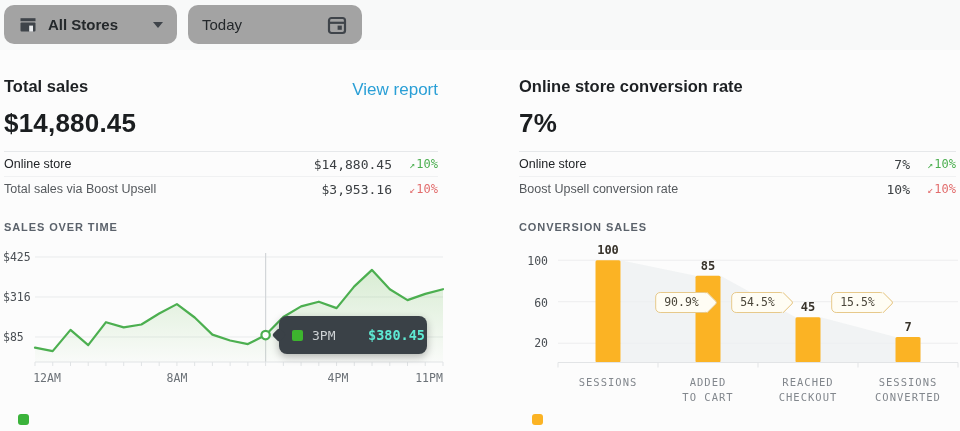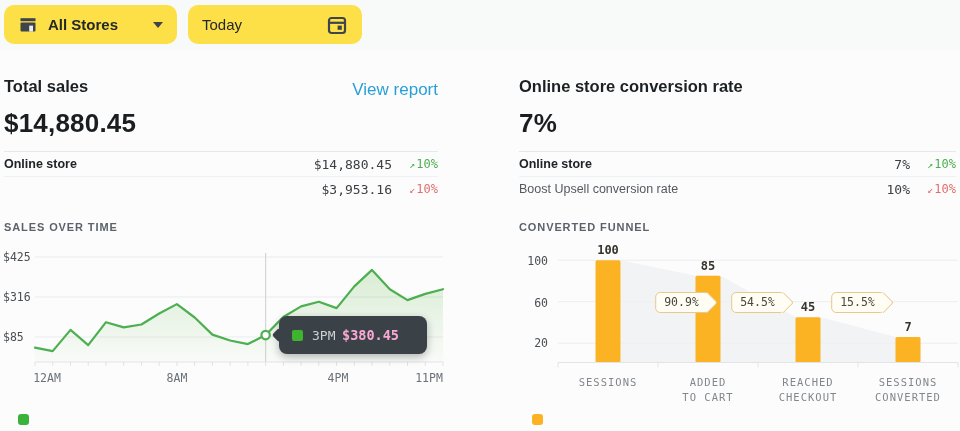--- a/index.html
+++ b/index.html
@@ -7,21 +7,21 @@
     width:960px;height:431px;overflow:hidden;
     background:#fcfcfc;color:#202326;
     font-family:"Liberation Sans", sans-serif;
     -webkit-font-smoothing:antialiased;
   }
   .stage{position:relative;width:960px;height:431px;}
   .topstrip{position:absolute;left:0;top:0;width:960px;height:50px;background:#f8f9f9;}
 
   
   .topbar-btn{
-    position:absolute;top:5px;height:39px;background:#fde047;border:none;border-radius:10px;
+    position:absolute;top:5px;height:39px;background:#a3a3a3;border:none;border-radius:10px;
     display:flex;align-items:center;padding:0 14px;font-size:15px;color:#24282b;cursor:pointer;
     font-family:"Liberation Sans",sans-serif;box-sizing:border-box;
   }
   .btn-store{left:4px;width:173px;font-weight:700;gap:10px;}
   .btn-date{left:188px;width:174px;font-weight:400;align-items:center;}
   .chevron-down{width:0;height:0;border-left:5px solid transparent;border-right:5px solid transparent;
     border-top:6px solid #3f444a;margin-left:auto;}
   .cal-wrap{margin-left:auto;display:flex;align-items:center;}
 
   
@@ -34,21 +34,21 @@
   .bv-left{left:4px;top:108px;}
   .bv-right{left:519px;top:108px;}
 
   
   .stat-rows{position:absolute;top:151px;}
   .rows-left{left:4px;width:434px;}
   .rows-right{left:519px;width:437px;}
   .stat-row{height:24px;display:flex;align-items:center;border-top:1px solid #e6e8ea;font-size:12.5px;}
   .stat-row + .stat-row{border-top-color:#f0f1f2;}
   .stat-label{color:#55595d;}
-  .stat-label.bold{font-weight:700;color:#212427;}
+  .stat-label.bold{font-weight:400;color:#212427;}
   .stat-value{margin-left:auto;font-family:"DejaVu Sans Mono","Liberation Mono",monospace;
     font-size:13px;color:#3c4043;}
   .delta{width:46px;text-align:right;font-family:"DejaVu Sans Mono","Liberation Mono",monospace;font-size:12px;}
   .delta .arrow{font-size:10px;margin-right:1px;}
   .delta.up{color:#4caf50;}
   .delta.down{color:#e26d6d;}
 
   
   .section-title{position:absolute;font-size:11px;font-weight:700;letter-spacing:.9px;color:#5b626b;}
   .st-left{left:4px;top:221px;}
@@ -83,22 +83,22 @@
   .sq-amber{background:#fbb324;}
 
   
   .tooltip{position:absolute;left:279px;top:316px;width:148px;height:38px;background:#3a4147;
     border-radius:8px;display:flex;align-items:center;box-shadow:0 3px 8px rgba(0,0,0,.28);z-index:5;}
   .tooltip::before{content:"";position:absolute;left:-5px;top:14px;width:10px;height:10px;
     background:#3a4147;transform:rotate(45deg);border-radius:2px;}
   .tooltip .tt-sq{width:11px;height:11px;background:#3db52e;border-radius:2px;margin-left:13px;}
   .tooltip .tt-label{margin-left:9px;font-family:"DejaVu Sans Mono","Liberation Mono",monospace;
     font-size:13px;color:#cdd1d4;}
-  .tooltip .tt-value{margin-left:auto;margin-right:28px;font-family:"DejaVu Sans Mono","Liberation Mono",monospace;
-    font-size:13.5px;font-weight:700;color:#f9a8d4;}
+  .tooltip .tt-value{margin-left:auto;margin-right:2px;font-family:"DejaVu Sans Mono","Liberation Mono",monospace;
+    font-size:13.5px;font-weight:700;color:#5eead4;}
 
   #charts{position:absolute;left:0;top:0;width:960px;height:431px;z-index:1;}
   .abs-txt{z-index:2;}
 </style>
 </head>
 <body>
 
 <div class="stage">
   <div class="topstrip"></div>
 
@@ -192,20 +192,21 @@
   <div class="view-report abs-txt">View report</div>
   <div class="big-value bv-left abs-txt">$14,880.45</div>
 
   <div class="stat-rows rows-left abs-txt">
     <div class="stat-row">
       <span class="stat-label bold">Online store</span>
       <span class="stat-value">$14,880.45</span>
       <span class="delta up"><span class="arrow">↗</span><span>10%</span></span>
     </div>
     <div class="stat-row">
+      <span class="stat-label">Total sales via Boost Upsell</span>
       <span class="stat-value">$3,953.16</span>
       <span class="delta down"><span class="arrow">↙</span><span>10%</span></span>
     </div>
   </div>
 
   <div class="section-title st-left abs-txt">SALES OVER TIME</div>
 
   <div class="ytickL abs-txt" style="top:250px;">$425</div>
   <div class="ytickL abs-txt" style="top:290px;">$316</div>
   <div class="ytickL abs-txt" style="top:330px;">$85</div>
@@ -235,21 +236,21 @@
       <span class="stat-value">7%</span>
       <span class="delta up"><span class="arrow">↗</span><span>10%</span></span>
     </div>
     <div class="stat-row">
       <span class="stat-label">Boost Upsell conversion rate</span>
       <span class="stat-value">10%</span>
       <span class="delta down"><span class="arrow">↙</span><span>10%</span></span>
     </div>
   </div>
 
-  <div class="section-title st-right abs-txt">CONVERTED FUNNEL</div>
+  <div class="section-title st-right abs-txt">CONVERSION SALES</div>
 
   <div class="ytickR abs-txt" style="top:254px;">100</div>
   <div class="ytickR abs-txt" style="top:296px;">60</div>
   <div class="ytickR abs-txt" style="top:336px;">20</div>
 
   <div class="badge abs-txt" style="left:658px;margin-left:24px;">90.9%</div>
   <div class="badge abs-txt" style="left:758px;">54.5%</div>
   <div class="badge abs-txt" style="left:858px;">15.5%</div>
 
   <div class="cat abs-txt" style="left:608px;">SESSIONS</div>

